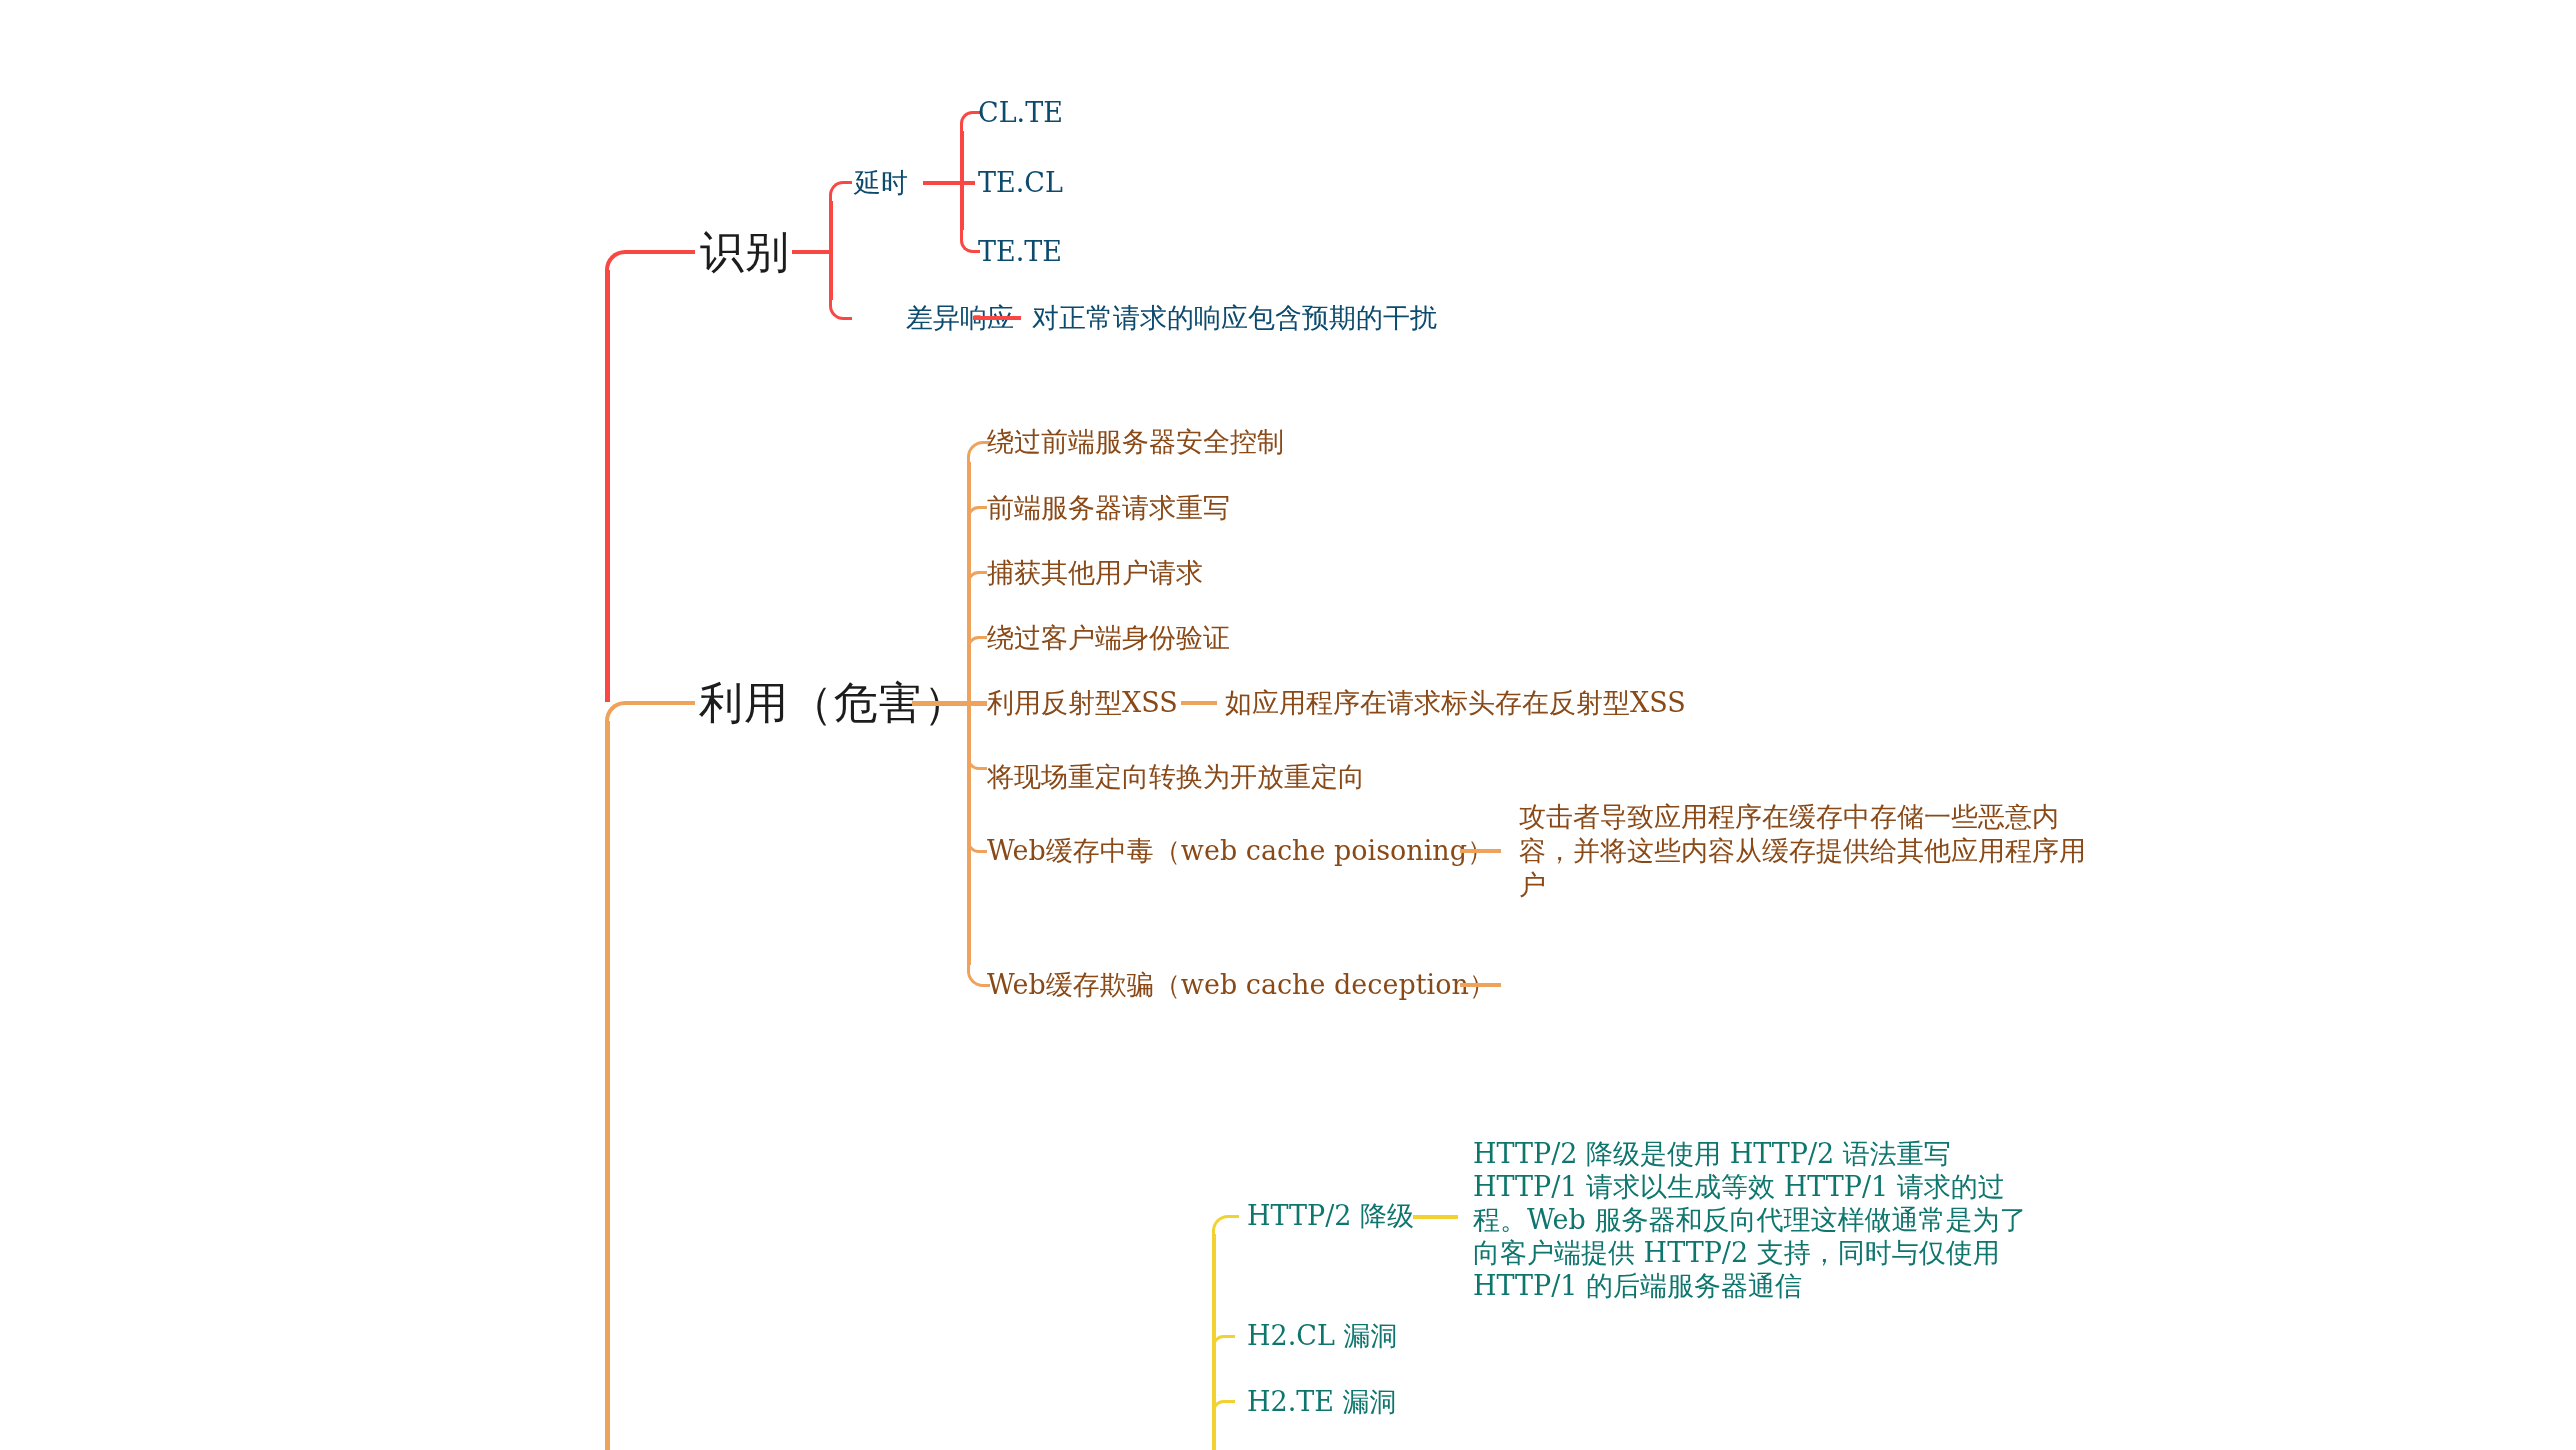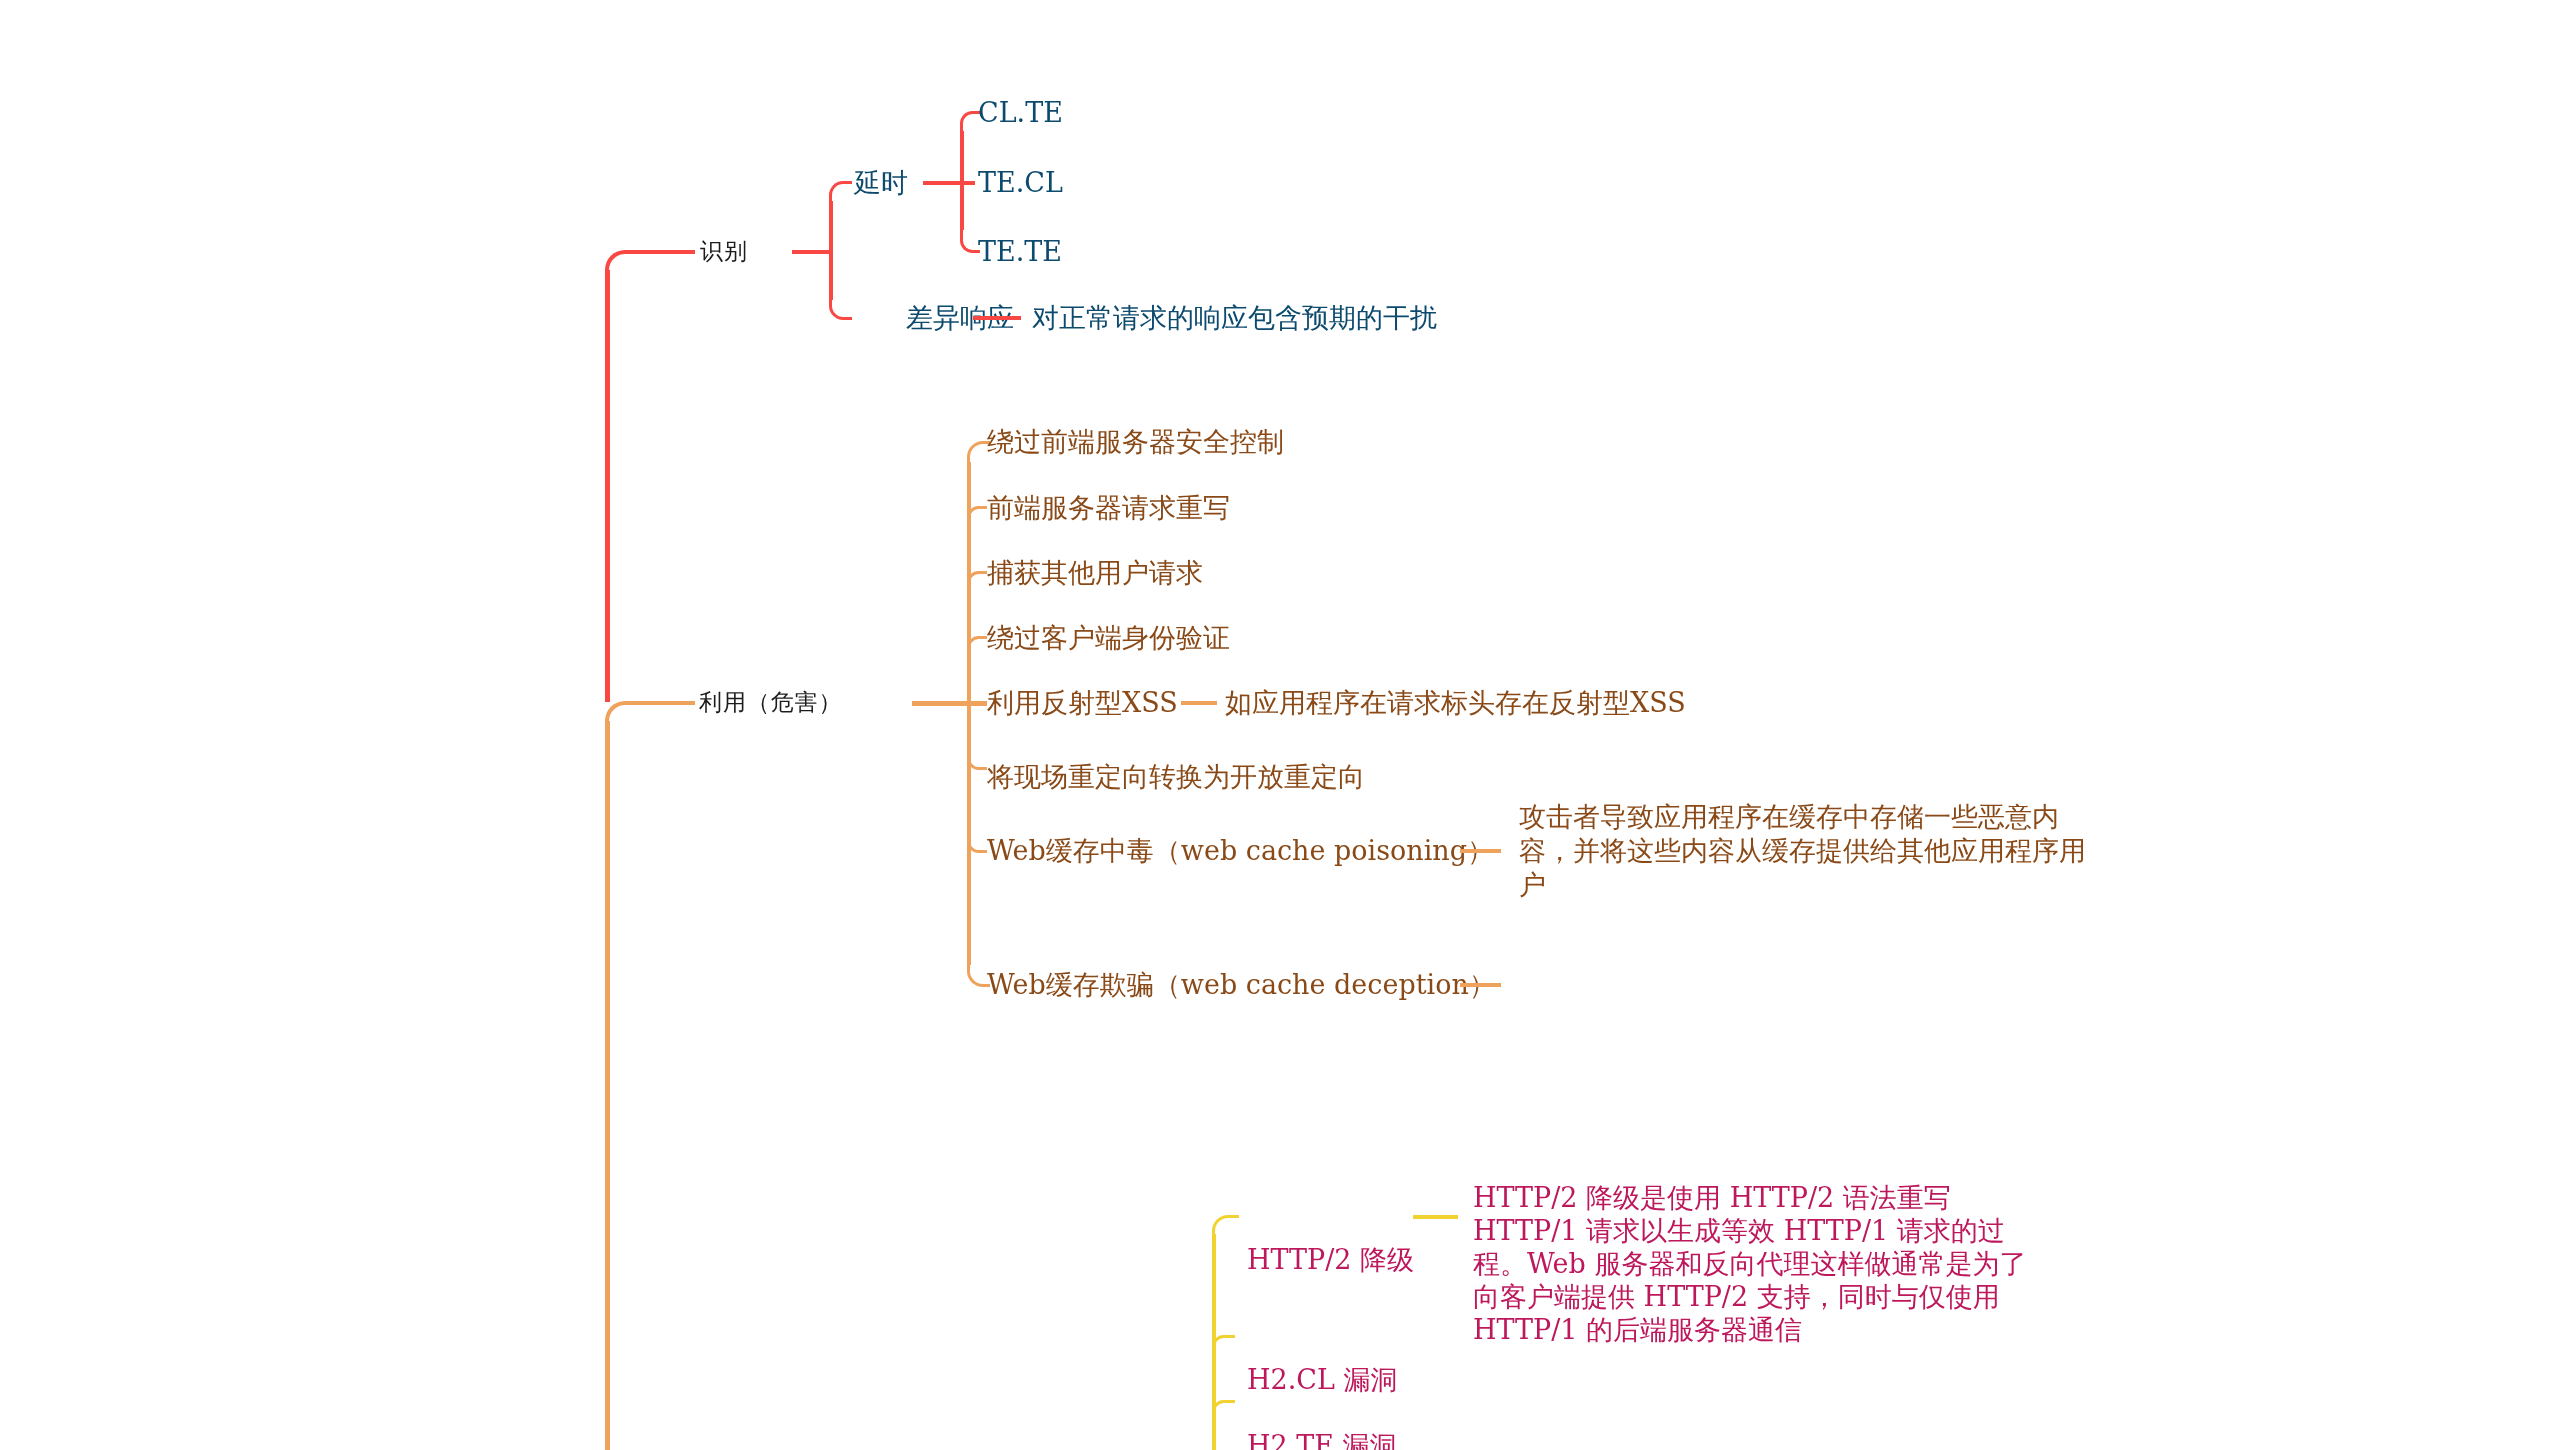--- a/index.html
+++ b/index.html
@@ -19,25 +19,25 @@
   .hl.t5{height:4.5px;}
   .cn{position:absolute;box-sizing:border-box;border:0 solid var(--c);background:transparent;}
   .cn-tl{border-left-width:3.6px;border-top-width:3.6px;border-top-left-radius:18px;}
   .cn-bl{border-left-width:3.6px;border-bottom-width:3.6px;border-bottom-left-radius:18px;}
   .cn-tl.t5{border-left-width:4.5px;border-top-width:4.5px;border-top-left-radius:20px;}
   .cn-tl.r13{border-top-left-radius:11.6px;}
   .cn-bl.r13{border-bottom-left-radius:11.6px;}
 
   
   .label{position:absolute;transform:translateY(-50%);white-space:nowrap;line-height:1.2;}
-  .topic-main{font-family:"Liberation Sans",sans-serif;font-size:23px;color:#1c1c1c;letter-spacing:0.9px;}
+  .topic-main{font-family:"Liberation Sans",sans-serif;font-size:44px;color:#1c1c1c;letter-spacing:0.9px;}
   .topic-child{font-family:"DejaVu Serif","Liberation Serif",serif;font-size:27px;}
   .tx-darkred{color:#0c4a6e;}
   .tx-brown{color:#8a4a18;}
-  .tx-olive{color:#be185d;margin-top:44px;}
+  .tx-olive{color:#0f766e;}
   .para{white-space:normal;line-height:34px;}
 </style>
 </head>
 <body>
 
 <div id="canvas">
 
   <div class="cn cn-tl t5 red" style="left:605px;top:250px;width:90px;height:23px;"></div>
   <div class="vl t5 red" style="left:605px;top:270px;height:432px;"></div>
 

